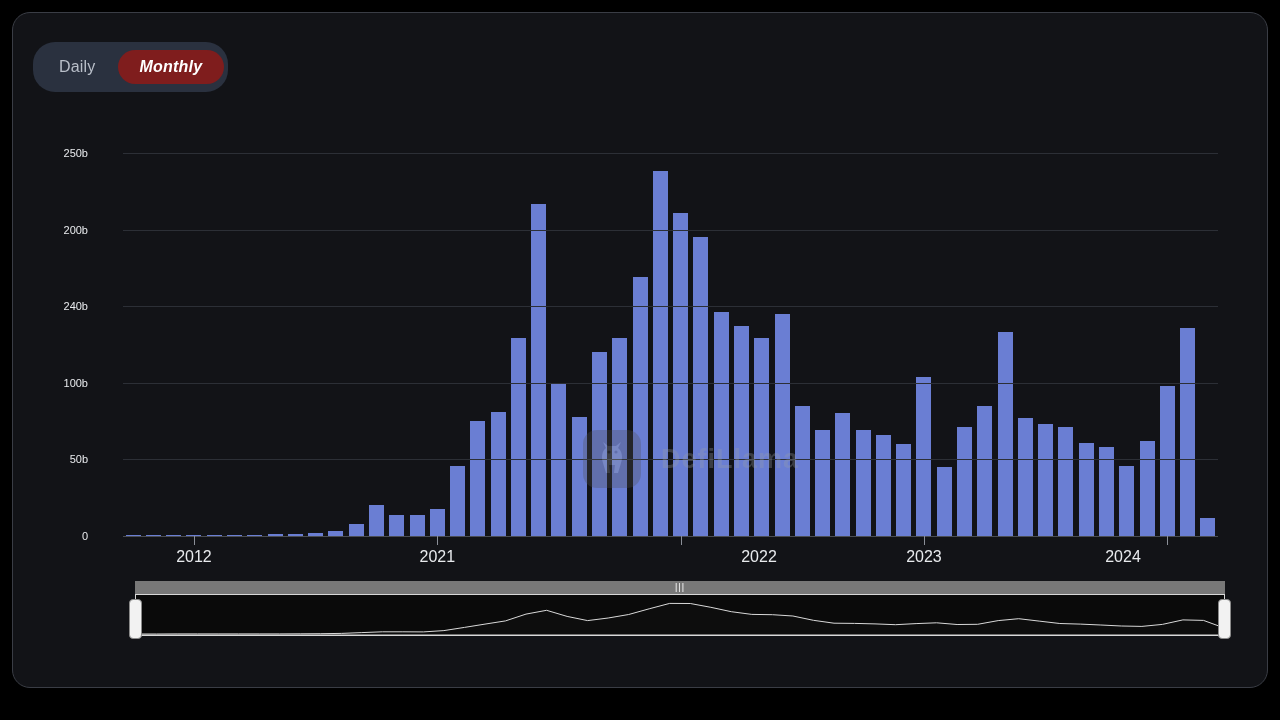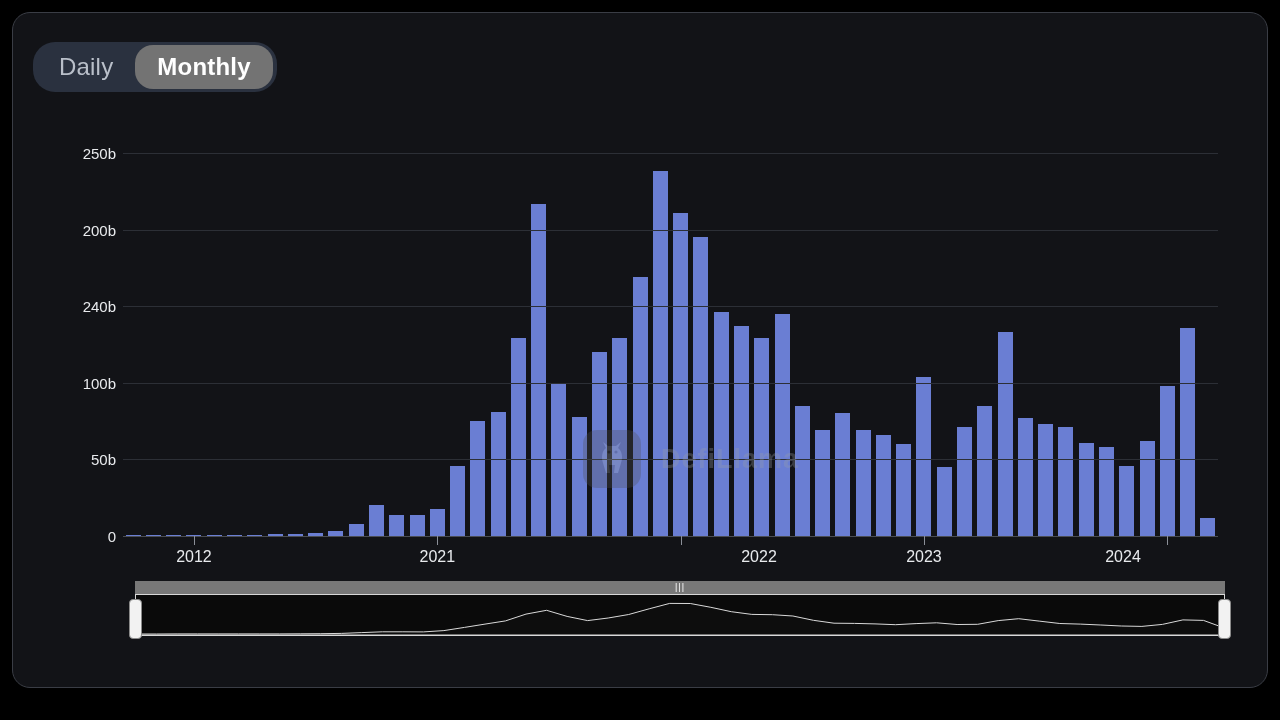--- a/index.html
+++ b/index.html
@@ -29,32 +29,33 @@
     position: absolute;
     left: 20px; top: 29px;
     display: flex;
     align-items: center;
     background: #2a313f;
     border-radius: 22px;
     padding: 4px;
     height: 50px;
   }
   .tab {
-    font-size: 24px;
+    font-size: 16px;
     color: #b9bfc9;
     padding: 8px 22px;
     border-radius: 18px;
     letter-spacing: .2px;
     white-space: nowrap;
     cursor: pointer;
   }
   .tab.active {
-    background: #737373;
+    background: #7f1d1d;
     color: #ffffff;
     font-weight: bold;
+    font-style: italic;
   }
   
   .chart-wrap {
     position: absolute;
     left: 0; top: 110px;
     width: 1256px; height: 470px;
   }
   .plot {
     position: absolute;
     left: 110px; top: 30px;
@@ -67,22 +68,22 @@
     background: #2c2f36;
   }
   .axis-base {
     position: absolute;
     left: 0; right: 0;
     height: 1px;
     background: #4a4d54;
   }
   .ylabel {
     position: absolute;
-    right: 1102px;
-    font-size: 15px;
+    right: 1130px;
+    font-size: 11px;
     color: #e8eaed;
     text-align: right;
     width: 70px;
     transform: translateY(-50%);
     white-space: nowrap;
   }
   .bars {
     position: absolute;
     left: 0; top: 0; bottom: 0; right: 0;
   }

